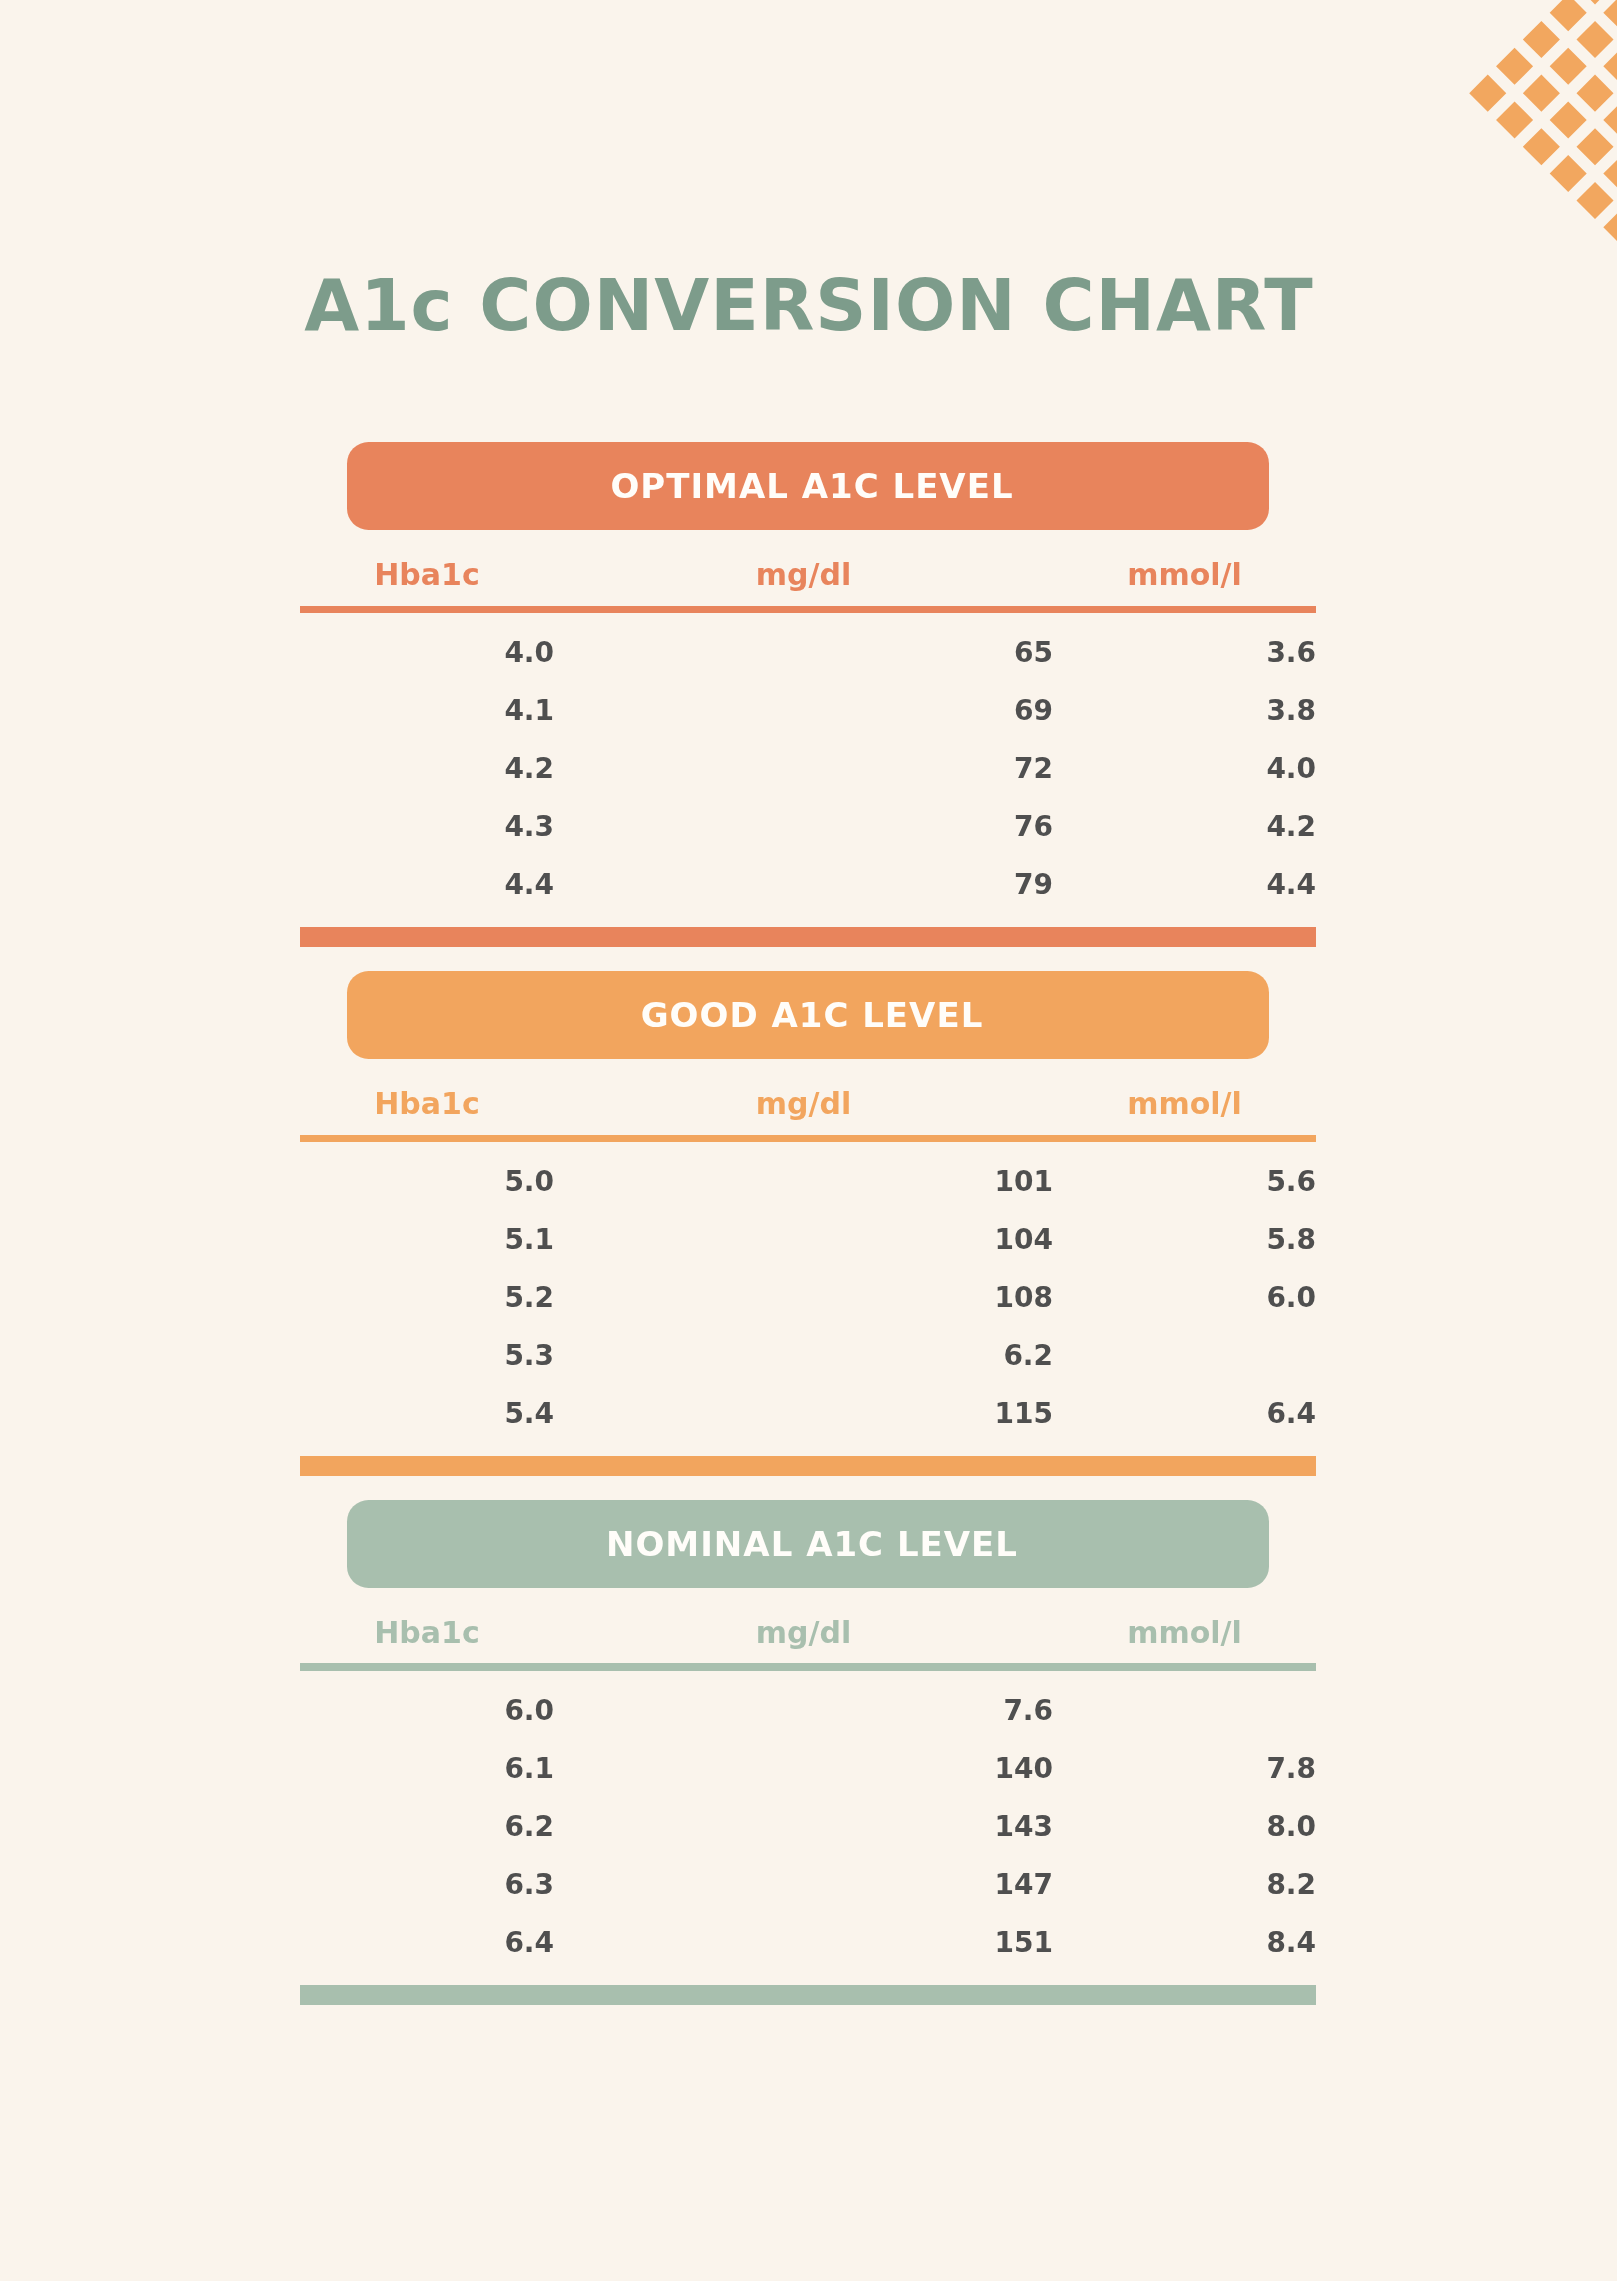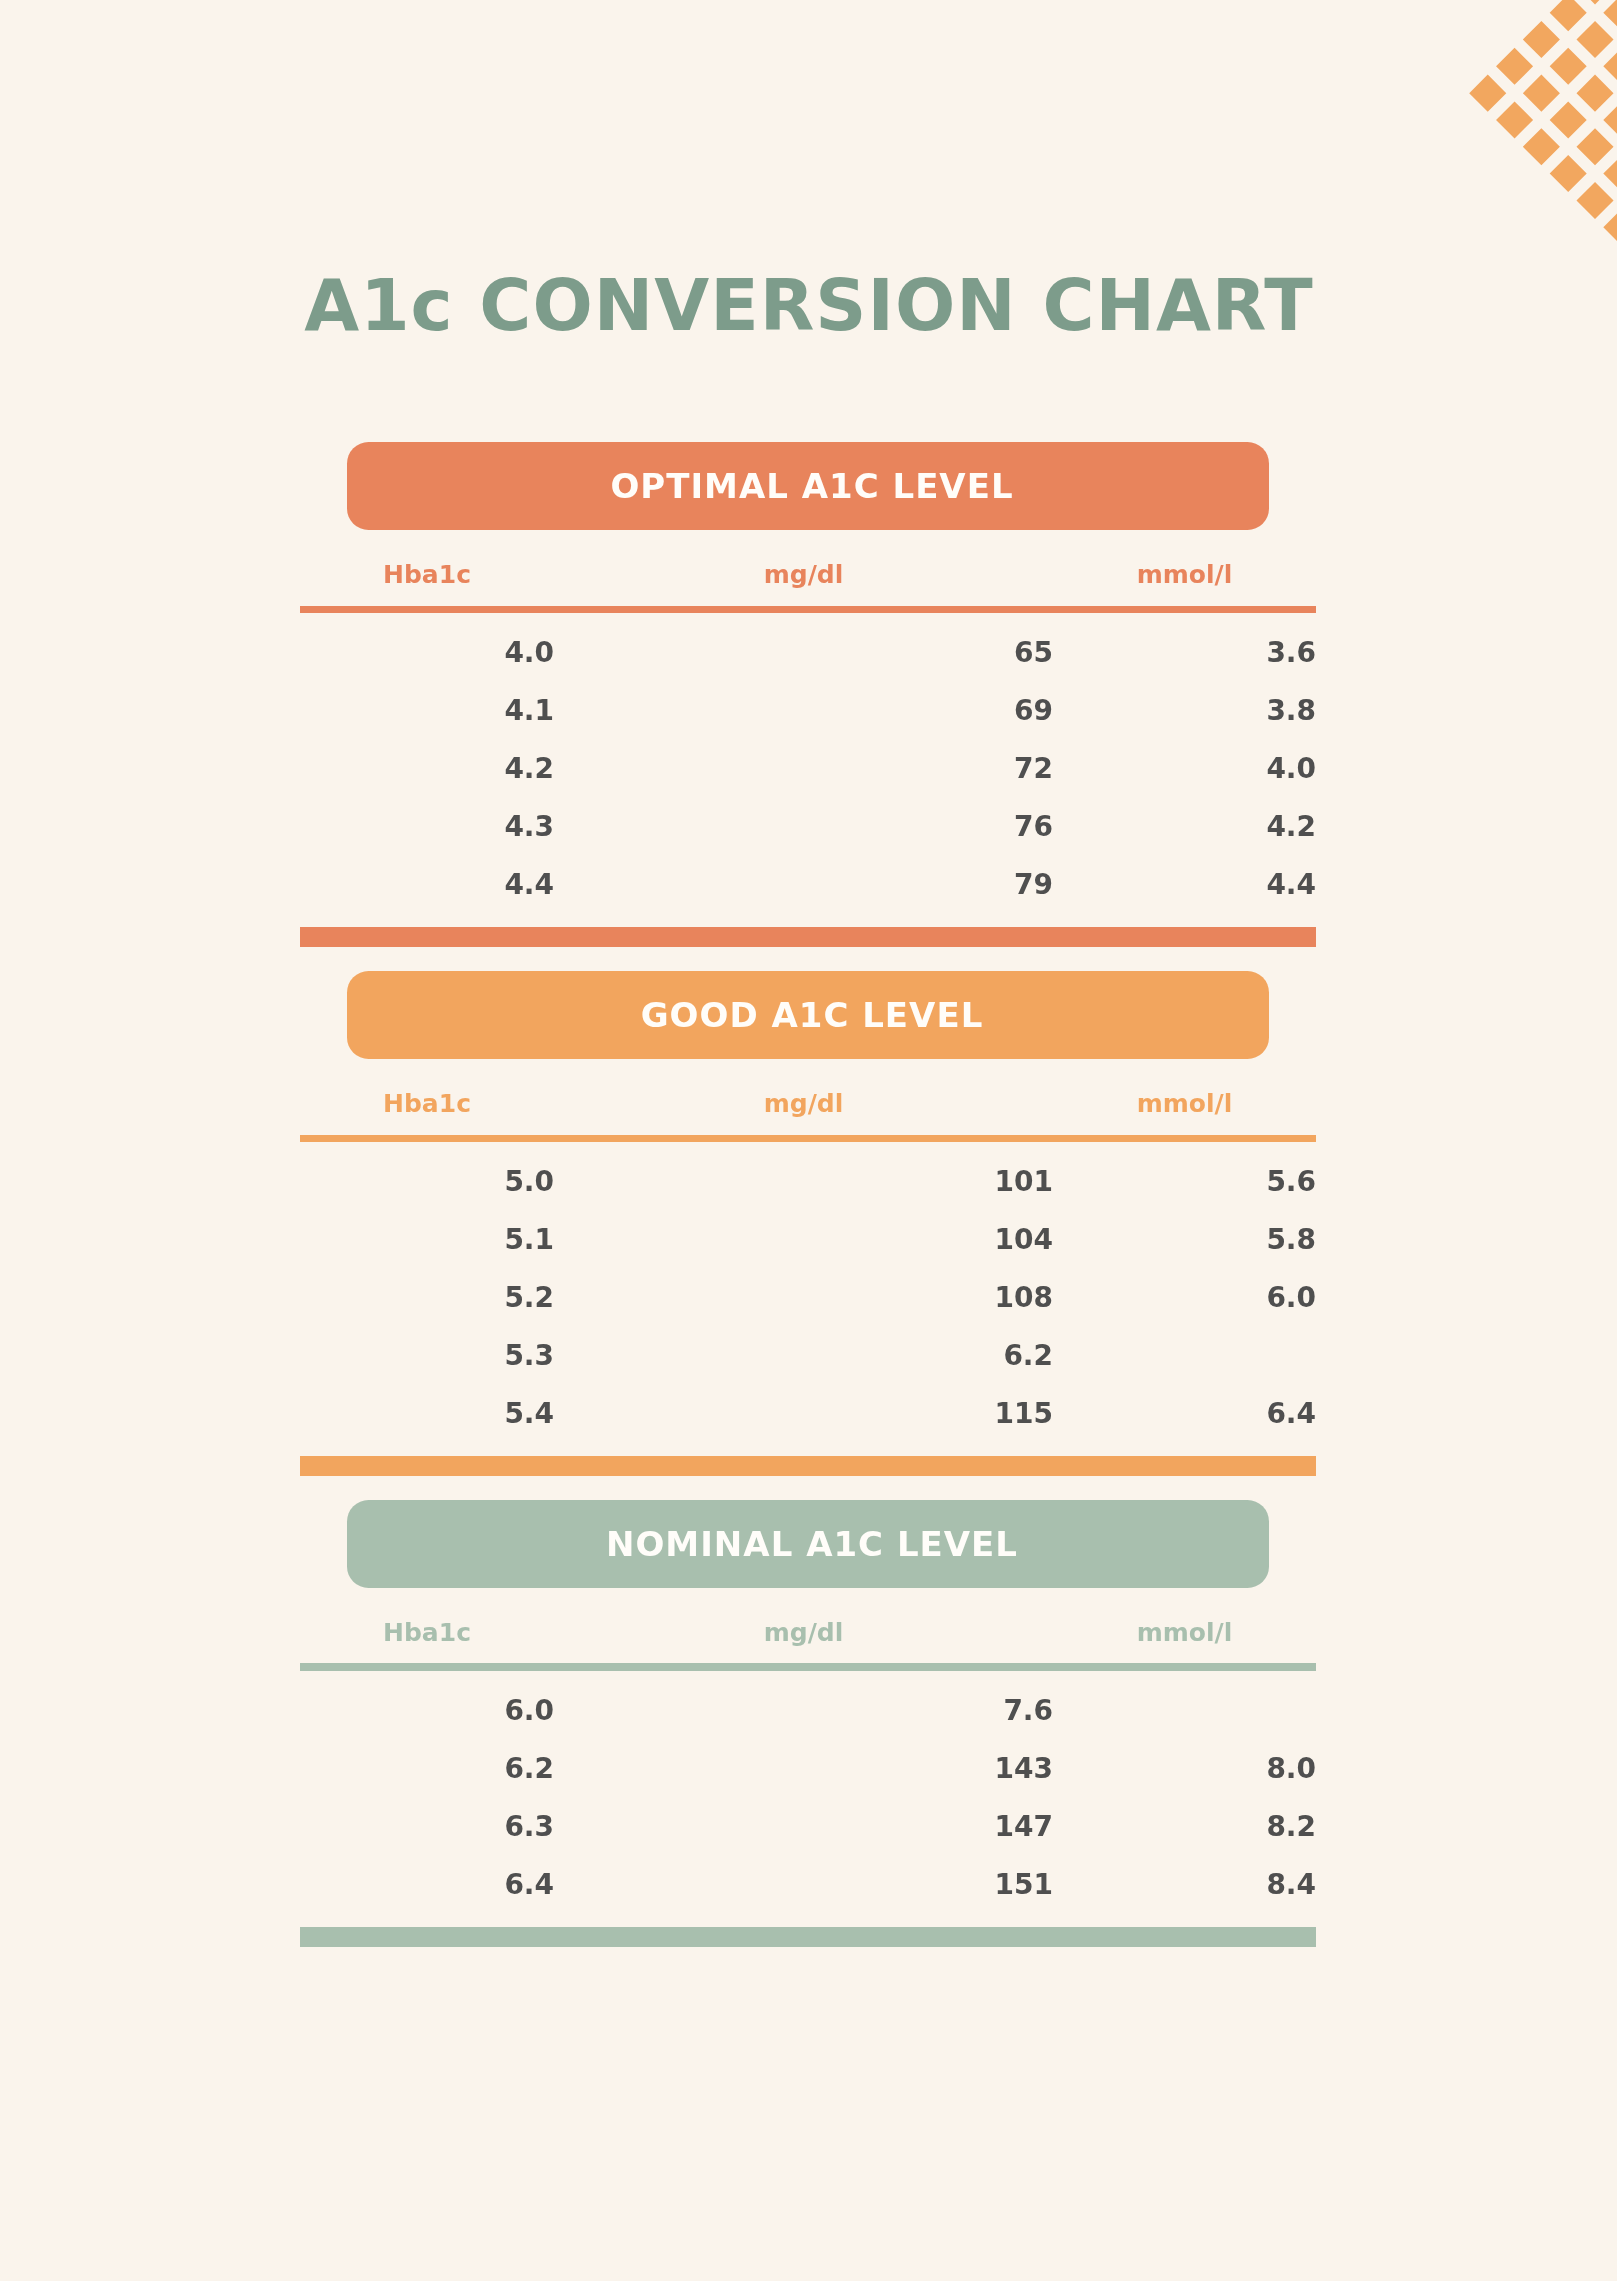--- a/index.html
+++ b/index.html
@@ -28,21 +28,21 @@
   .sec-0{--accent:var(--accent-optimal);}
   .sec-1{--accent:var(--accent-good);}
   .sec-2{--accent:var(--accent-nominal);}
   .banner{
     height:88px;margin:0 47px;border-radius:21.5px;background:var(--accent);
     display:flex;align-items:center;justify-content:center;padding-left:8px;
   }
   .banner span{color:#fffdf9;font-size:34px;font-weight:bold;letter-spacing:1px;}
   .cols,.row{display:grid;grid-template-columns:254px 1fr 263px;}
   .cols{margin-top:25px;line-height:39px;}
-  .cols span{text-align:center;font-size:25px;font-weight:bold;color:var(--accent);}
+  .cols span{text-align:center;font-size:30px;font-weight:bold;color:var(--accent);}
   .rule{margin-top:11.7px;height:7.8px;background:var(--accent);}
   .rows{padding:9.8px 0 13.7px;}
   .row{height:58px;align-items:center;}
   .row span{text-align:right;font-size:28px;font-weight:600;color:var(--text);}
   .bar{height:20.5px;background:var(--accent);}
 </style>
 </head>
 <body>
 
 <div class="page">
@@ -143,20 +143,25 @@
         <span>mg/dl</span>
         <span>mmol/l</span>
       </div>
       <div class="rule"></div>
       <div class="rows">
         <div class="row">
           <span>6.0</span>
           <span>7.6</span>
         </div>
         <div class="row">
+          <span>6.1</span>
+          <span>140</span>
+          <span>7.8</span>
+        </div>
+        <div class="row">
           <span>6.2</span>
           <span>143</span>
           <span>8.0</span>
         </div>
         <div class="row">
           <span>6.3</span>
           <span>147</span>
           <span>8.2</span>
         </div>
         <div class="row">

